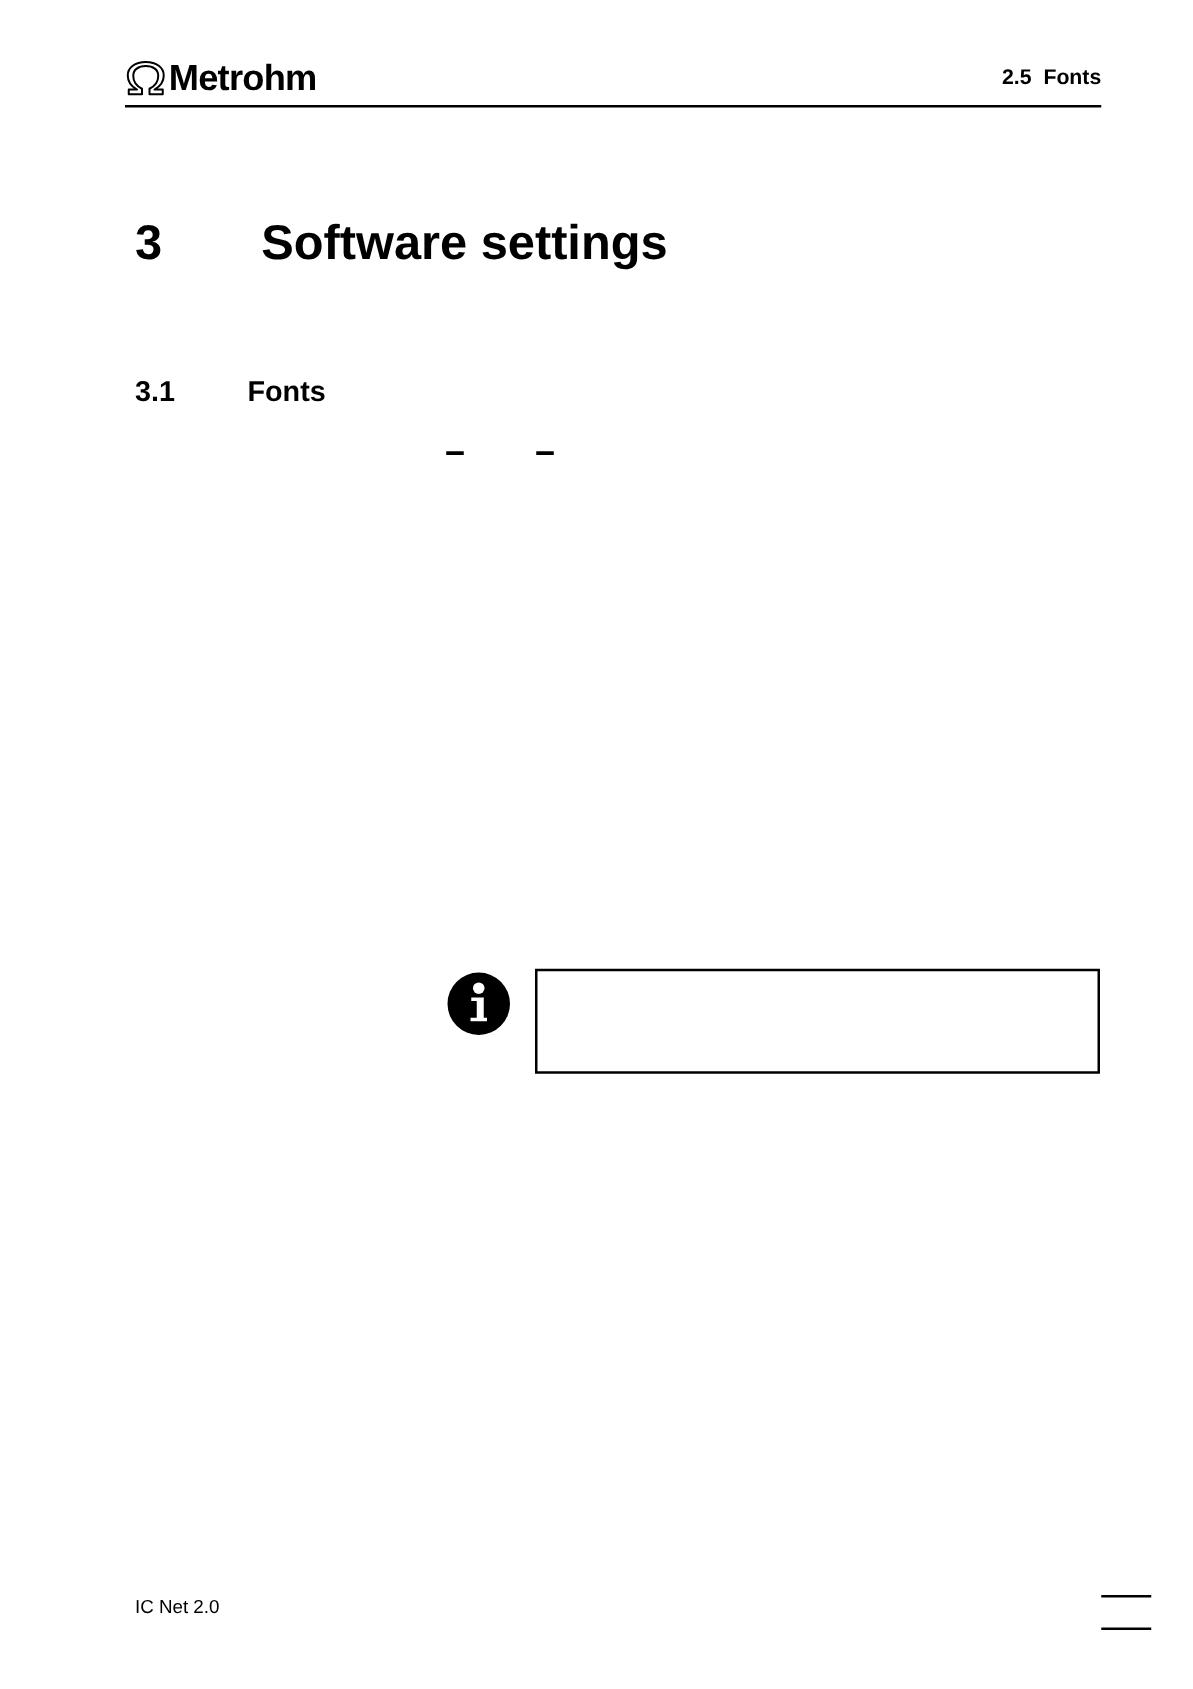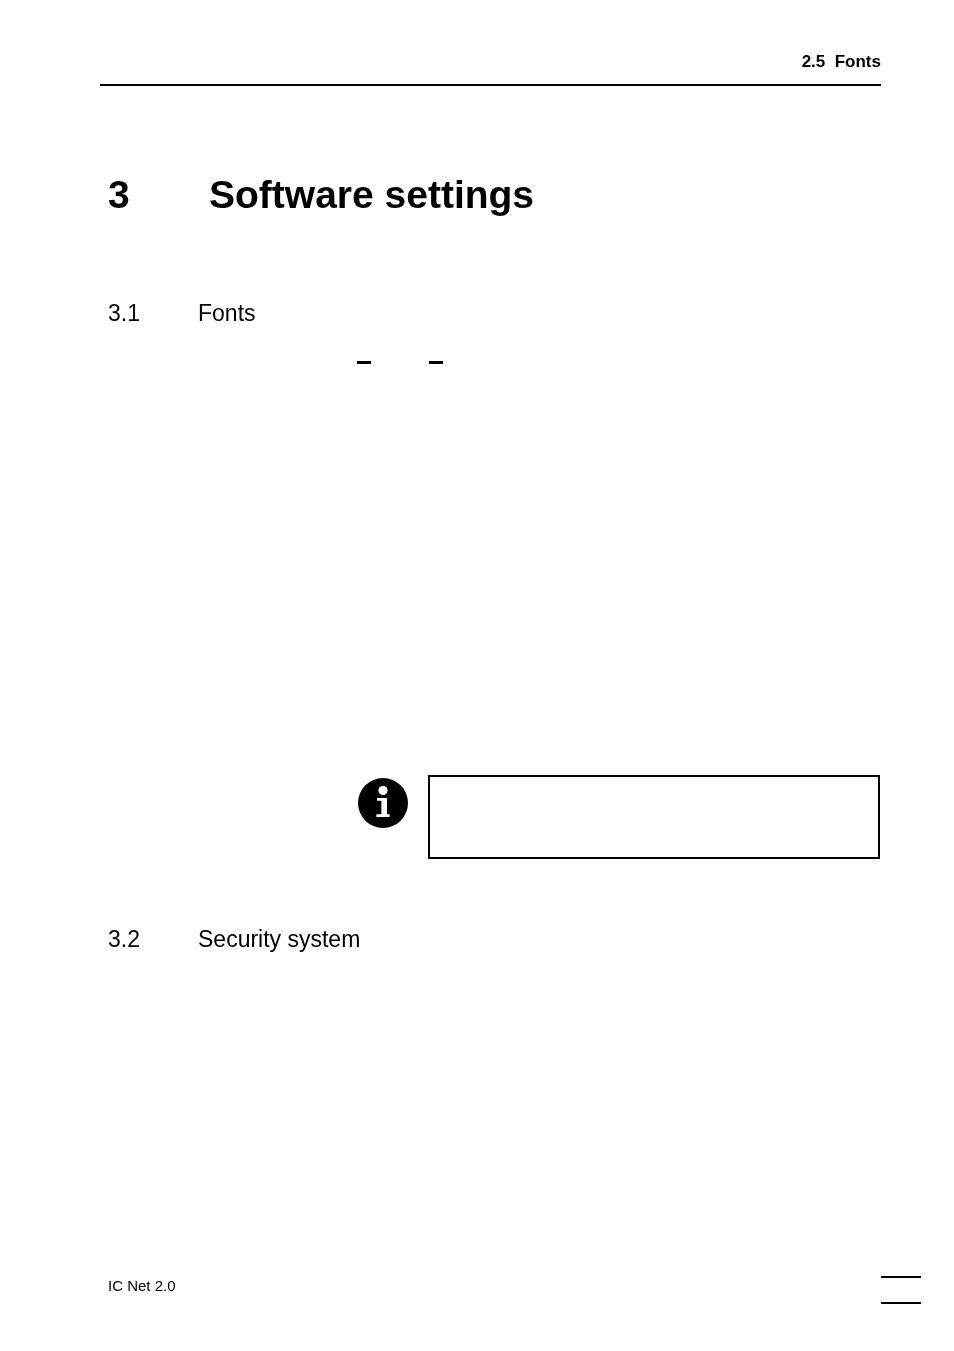--- a/index.html
+++ b/index.html
@@ -84,21 +84,21 @@
   .chapter-num { width: 90px; flex: none; }
   .chapter-title { white-space: pre; margin-left: 11px; }
 
   
   .section {
     position: absolute;
     left: 108px;
     display: flex;
     align-items: baseline;
     font-family: "Liberation Sans", sans-serif;
-    font-weight: normal;
+    font-weight: bold;
     font-size: 23px;
     line-height: 28px;
     color: #000000;
   }
   .section-num { width: 90px; flex: none; }
   .section-title { white-space: pre; }
   #section-fonts { top: 299px; }
   #section-security { top: 925px; }
 
   
@@ -180,20 +180,36 @@
     line-height: 18px;
     color: #000000;
   }
 </style>
 </head>
 <body>
 
 <div class="page">
 
   <div class="header">
+    <div class="logo">
+      <svg class="logo-omega" viewBox="0 0 34 30">
+        <path d="M3.0 27.4 L3.0 23.6 L9.6 23.6
+                 C5.0 21.0 2.2 17.0 2.2 12.3
+                 C2.2 6.1 8.0 1.6 16.6 1.6
+                 C25.2 1.6 31.0 6.1 31.0 12.3
+                 C31.0 17.0 28.2 21.0 23.6 23.6
+                 L30.2 23.6 L30.2 27.4 L19.6 27.4 L19.6 23.0
+                 C24.0 20.8 26.6 17.0 26.6 12.6
+                 C26.6 7.8 22.6 4.8 16.6 4.8
+                 C10.6 4.8 6.6 7.8 6.6 12.6
+                 C6.6 17.0 9.2 20.8 13.6 23.0
+                 L13.6 27.4 Z" fill="#ffffff" stroke="#000000" stroke-width="1.6" stroke-linejoin="round"></path>
+      </svg>
+      <span class="logo-word">Metrohm</span>
+    </div>
     <div class="header-ref">2.5  Fonts</div>
   </div>
   <div class="header-rule"></div>
 
   <div class="chapter">
     <span class="chapter-num">3</span>
     <span class="chapter-title">Software settings</span>
   </div>
 
   <div class="section" id="section-fonts">
@@ -208,23 +224,19 @@
     <svg class="note-icon" viewBox="0 0 52 52">
       <circle cx="26" cy="26" r="25" fill="#000000"></circle>
       <circle cx="26" cy="13.5" r="4.6" fill="#ffffff"></circle>
       <path d="M20.0 21.0 L30.0 21.0 L30.0 37.2 L32.6 37.2 L32.6 40.0 L19.4 40.0 L19.4 37.2 L24.4 37.2 L24.4 23.8 L20.0 23.8 Z" fill="#ffffff"></path>
     </svg>
     <div class="note-box">
       <span class="note-box-text"></span>
     </div>
   </div>
 
-  <div class="section" id="section-security">
-    <span class="section-num">3.2</span>
-    <span class="section-title">Security system</span>
-  </div>
 
   <div class="footer-doc">IC Net 2.0</div>
   <div class="pagenum-rule" id="pagenum-rule-top"></div>
   <div class="pagenum" id="pagenum-value"></div>
   <div class="pagenum-rule" id="pagenum-rule-bottom"></div>
 
 </div>
 
 </body></html>

